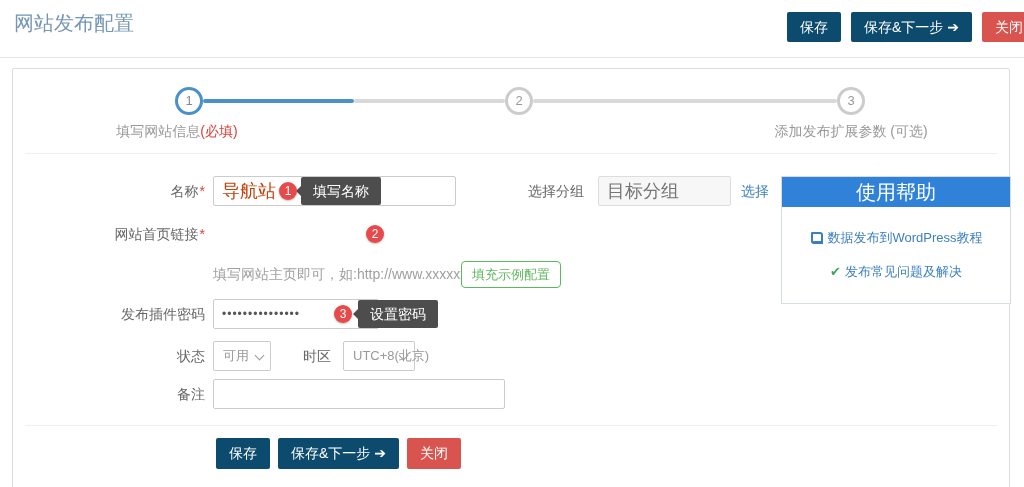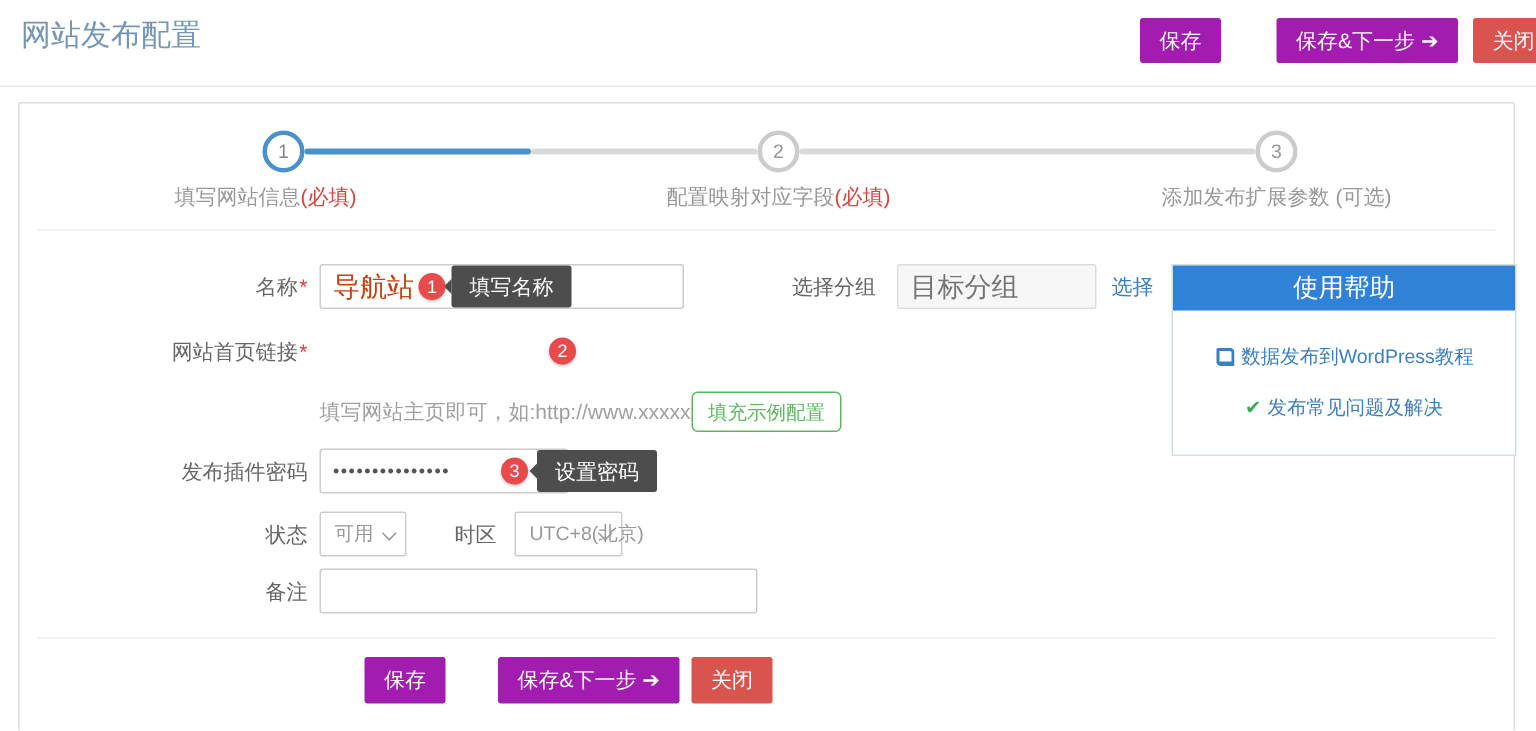--- a/index.html
+++ b/index.html
@@ -8,21 +8,21 @@
     position:relative; width:1024px; height:487px; overflow:hidden;
     font-family:"Liberation Sans", sans-serif; font-size:14px; color:#555;
     background:#fff;
   }
   
   .page-title { position:absolute; left:14px; top:10px; font-size:20px; font-weight:400; color:#7596b5; }
   .hdr-actions { position:absolute; top:12px; right:-12px; display:flex; gap:10px; }
   .btn { display:inline-block; border:none; cursor:pointer; color:#fff; font-size:14px;
          height:30px; line-height:30px; padding:0 13px; border-radius:2px; white-space:nowrap;
          font-family:"Liberation Sans", sans-serif; }
-  .btn-primary { background:#a21caf;margin-left:27px; }
+  .btn-primary { background:#0c4a6e; }
   .btn-danger  { background:#d9534f; }
   .hdr-divider { position:absolute; top:57px; left:0; right:0; height:1px; background:#e6e6e6; }
 
   
   .panel { position:absolute; left:12px; top:68px; width:998px; height:430px;
            background:#fff; border:1px solid #ddd; border-radius:2px; }
 
   
   .step-line { position:absolute; top:30px; height:4px; background:#d9d9d9; border-radius:2px; }
   .step-line.active { background:#4a90c9; }
@@ -64,21 +64,21 @@
   .caret { position:absolute; right:7px; top:10px; width:7px; height:7px;
            border-right:1px solid #999; border-bottom:1px solid #999; transform:rotate(45deg); }
   .footer-divider { position:absolute; left:12px; right:12px; top:356px; height:1px; background:#efefef; }
   .footer-actions { position:absolute; top:369px; left:203px; display:flex; gap:8px; }
   .footer-actions .btn { height:31px; line-height:31px; }
 
   
   .help-box { position:absolute; left:768px; top:107px; width:230px; border:1px solid #d5dde4;
               background:#fff; }
   .help-header { height:30px; line-height:30px; background:#2f82d8; color:#fff; text-align:center;
-                 font-size:17px; }
+                 font-size:20px; }
   .help-body { padding:22px 0 22px 0; text-align:center; }
   .help-link { display:block; font-size:13px; color:#3c7fc0; text-decoration:none; cursor:pointer;
                margin-bottom:16px; }
   .help-link:last-child { margin-bottom:0; }
   .book-icon svg { vertical-align:-2px; margin-right:4px; }
   .check-icon { color:#3aa856; margin-right:4px; font-size:13px; }
 </style>
 </head>
 <body>
 
@@ -105,23 +105,20 @@
     </div>
     <div class="step-circle" style="left:492px;">
       <span>2</span>
     </div>
     <div class="step-circle" style="left:824px;">
       <span>3</span>
     </div>
 
     <div class="step-label" style="left:164px;">
       <span>填写网站信息</span><span class="req">(必填)</span>
-    </div>
-    <div class="step-label" style="left:506px;">
-      <span>配置映射对应字段</span><span class="req">(必填)</span>
     </div>
     <div class="step-label" style="left:838px;">
       <span>添加发布扩展参数 (可选)</span>
     </div>
 
     <div class="stepper-divider"></div>
 
     <div class="row" style="top:107px;">
       <div class="flabel"><span>名称</span><span class="req">*</span></div>
       <input class="tinput" style="left: 200px; width: 243px;" value="导航站">

